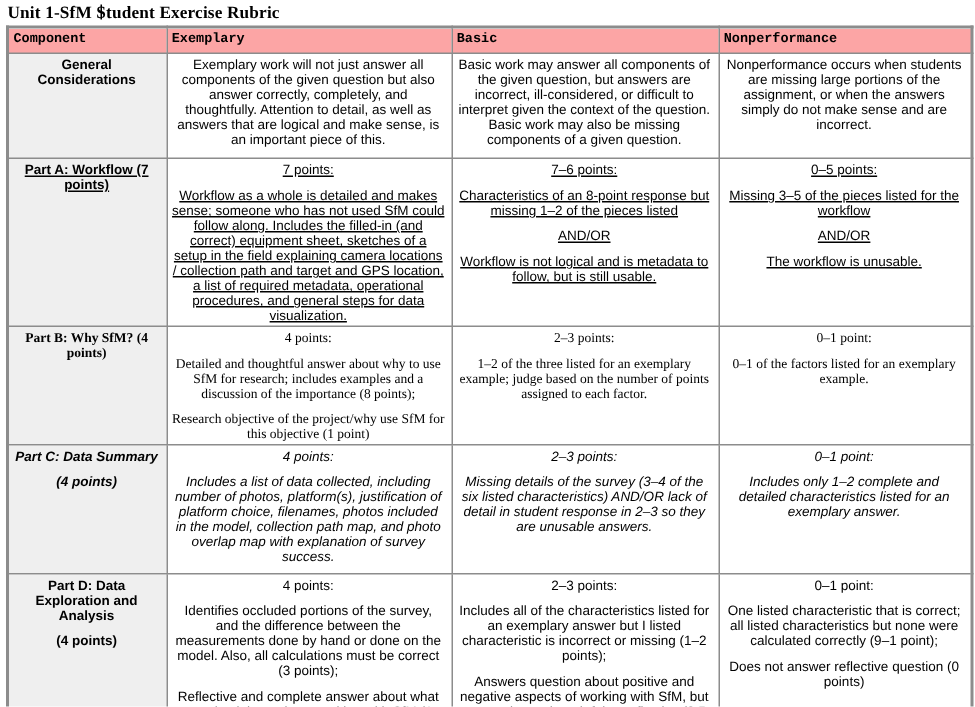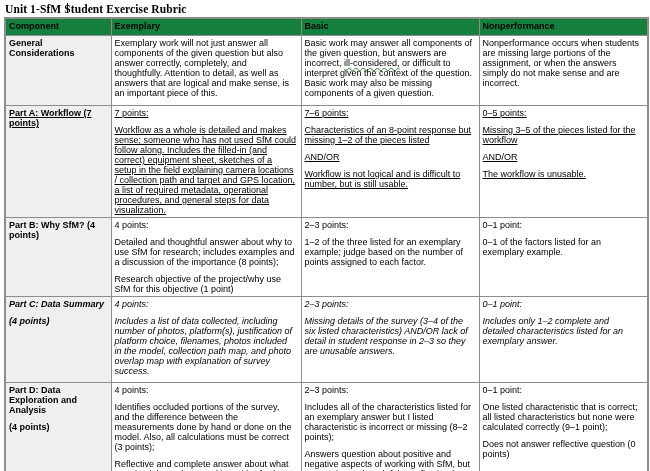--- a/index.html
+++ b/index.html
@@ -33,37 +33,37 @@
     border: 1px solid #8c8c8c;
     vertical-align: top;
     text-align: left;
     padding: 2px 4px 2px 3px;
     font-size: 9px;
     line-height: 10px;
     overflow: hidden;
     word-wrap: break-word;
   }
   .rubric th {
-    background: #15803d;
+    background: #fca5a5;
     font-weight: bold;
     height: 12px;
+    font-family: Liberation Mono, monospace;
   }
   .rubric td.comp {
     background: #efefef;
     font-weight: bold;
   }
-  .rubric p { margin: 0 0 7px 0; }
+  .rubric p { margin: 0 0 7px 0; text-align: center; }
   .rubric p:last-child { margin-bottom: 0; }
   tbody tr:nth-child(1) td { height: 65px; }
   tbody tr:nth-child(2) td { height: 95px; text-decoration: underline; }
-  tbody tr:nth-child(3) td { height: 74px; }
+  tbody tr:nth-child(3) td { height: 74px; font-family: Liberation Serif, serif; }
   tbody tr:nth-child(4) td { height: 81px; font-style: italic; }
   tbody tr:nth-child(5) td { height: 101px; }
   .spellcheck {
-    text-decoration: underline;
     text-decoration-style: wavy;
     text-decoration-color: #2e7d32;
     text-decoration-thickness: 1px;
     text-decoration-skip-ink: none;
   }
 </style>
 </head>
 <body>
 
 <div class="page">
@@ -108,21 +108,21 @@
           <p>Part A: Workflow (7 points)</p>
         </td>
         <td>
           <p>7 points:</p>
           <p>Workflow as a whole is detailed and makes sense; someone who has not used SfM could follow along. Includes the filled-in (and correct) equipment sheet, sketches of a setup in the field explaining camera locations / collection path and target and GPS location, a list of required metadata, operational procedures, and general steps for data visualization.</p>
         </td>
         <td>
           <p>7–6 points:</p>
           <p>Characteristics of an 8-point response but missing 1–2 of the pieces listed</p>
           <p>AND/OR</p>
-          <p>Workflow is not logical and is difficult to number, but is still usable.</p>
+          <p>Workflow is not logical and is metadata to follow, but is still usable.</p>
         </td>
         <td>
           <p>0–5 points:</p>
           <p>Missing 3–5 of the pieces listed for the workflow</p>
           <p>AND/OR</p>
           <p>The workflow is unusable.</p>
         </td>
       </tr>
 
       <tr>
@@ -168,21 +168,21 @@
           <p>Part D: Data Exploration and Analysis</p>
           <p>(4 points)</p>
         </td>
         <td>
           <p>4 points:</p>
           <p>Identifies occluded portions of the survey, and the difference between the measurements done by hand or done on the model. Also, all calculations must be correct (3 points);</p>
           <p>Reflective and complete answer about what surprised them about working with SfM (1 point)</p>
         </td>
         <td>
           <p>2–3 points:</p>
-          <p>Includes all of the characteristics listed for an exemplary answer but I listed characteristic is incorrect or missing (8–2 points);</p>
+          <p>Includes all of the characteristics listed for an exemplary answer but I listed characteristic is incorrect or missing (1–2 points);</p>
           <p>Answers question about positive and negative aspects of working with SfM, but answer is not thoughtful or reflective (0.5 points)</p>
         </td>
         <td>
           <p>0–1 point:</p>
           <p>One listed characteristic that is correct; all listed characteristics but none were calculated correctly (9–1 point);</p>
           <p>Does not answer reflective question (0 points)</p>
         </td>
       </tr>
 
     </tbody>

